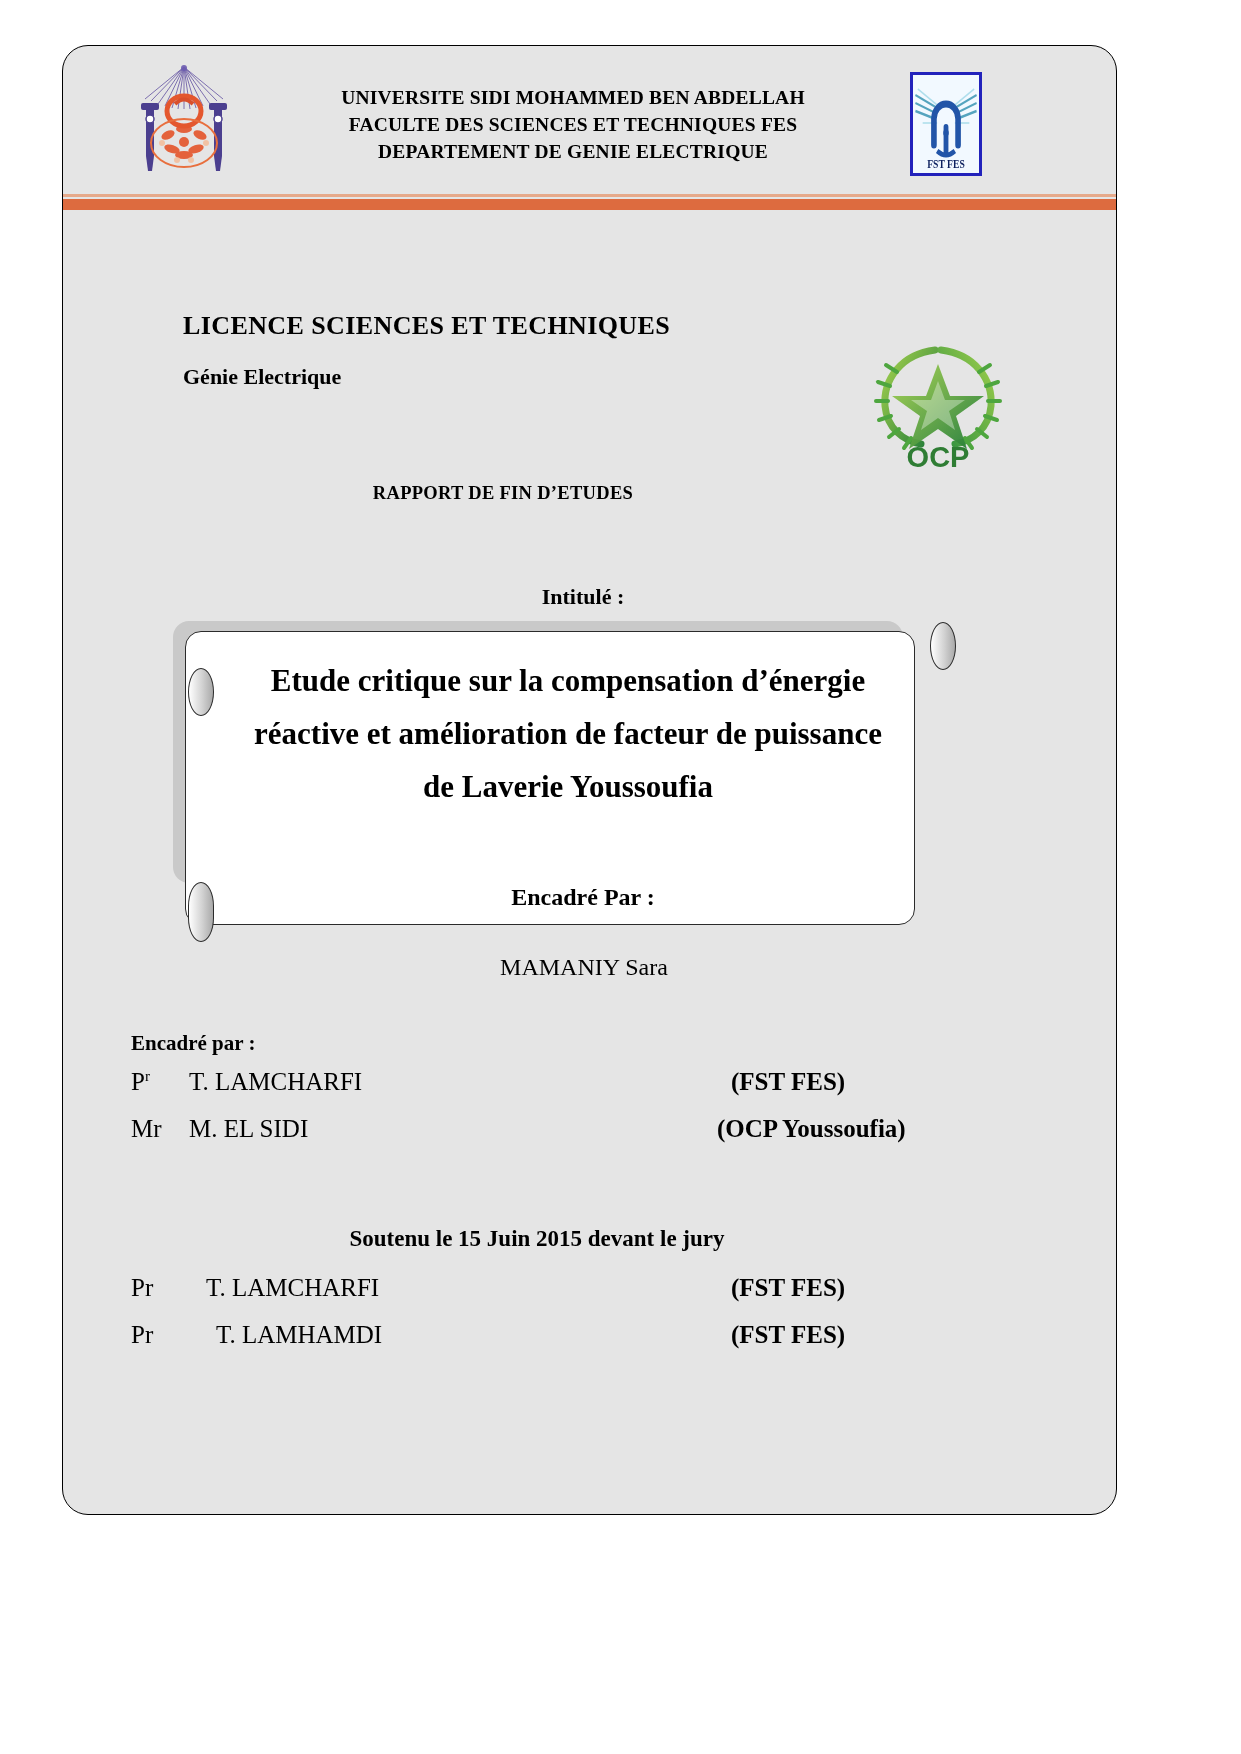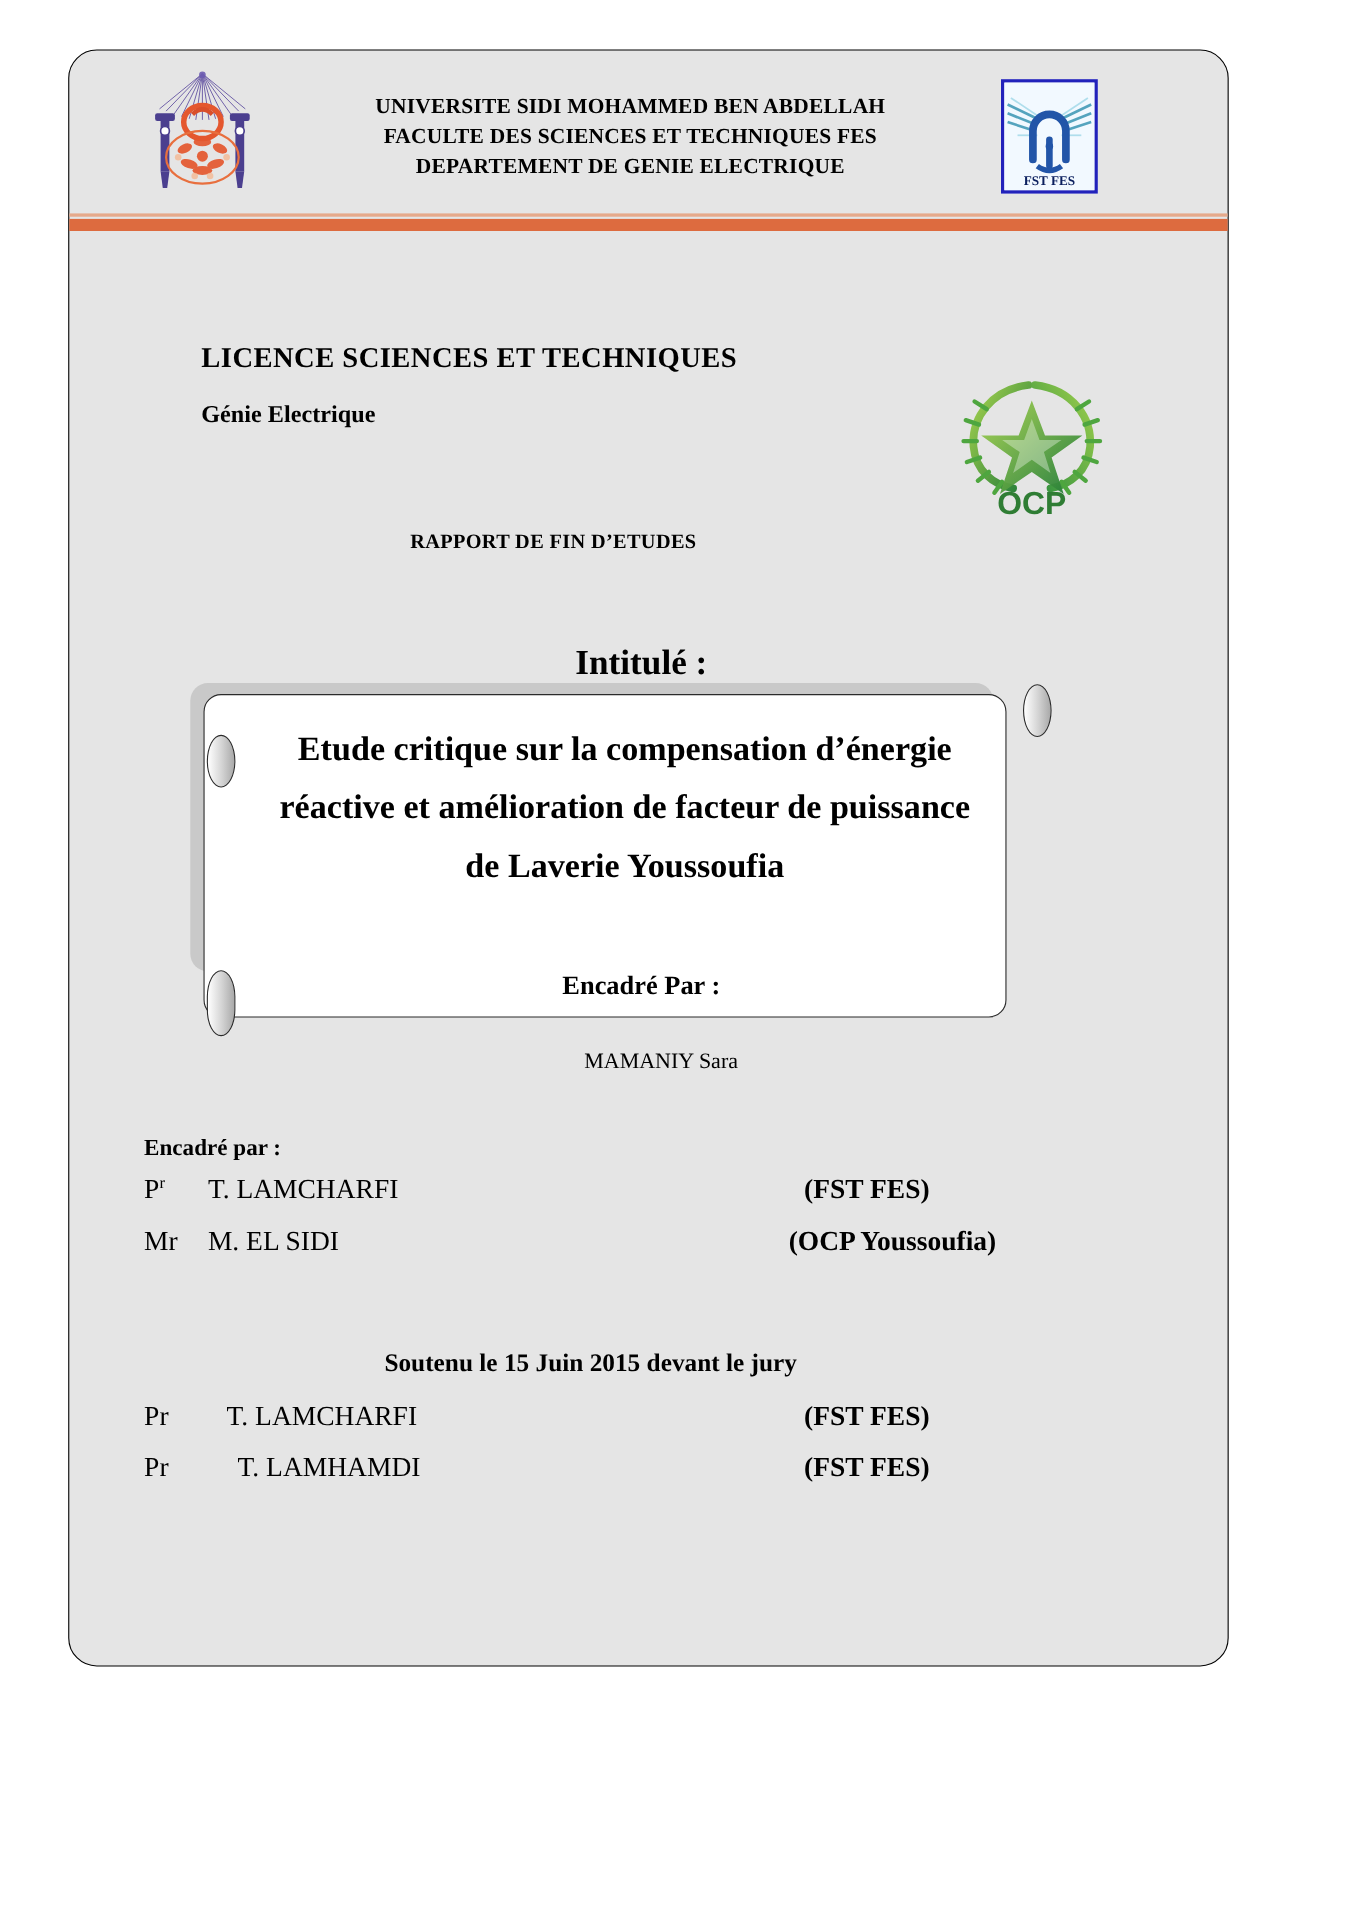--- a/index.html
+++ b/index.html
@@ -40,21 +40,21 @@
     position: absolute;
     left: 62px;
     top: 13px;
     width: 118px;
     height: 122px;
   }
   .fst-logo {
     position: absolute;
     left: 847px;
     top: 26px;
-    width: 88px;
+    width: 72px;
     height: 104px;
     border: 3px solid #2222bb;
     background: #f4f9ff;
     box-sizing: border-box;
   }
   .header-text {
     position: absolute;
     left: 190px;
     top: 38px;
     width: 640px;
@@ -123,21 +123,21 @@
   }
 
   
   .intitule {
     position: absolute;
     left: 190px;
     top: 538px;
     width: 660px;
     text-align: center;
     font-weight: bold;
-    font-size: 32px;
+    font-size: 22px;
   }
 
   .scroll-wrap {
     position: absolute;
     left: 110px;
     top: 575px;
     width: 790px;
     height: 300px;
   }
   .scroll-shadow {
@@ -189,25 +189,25 @@
     position: absolute;
     left: 190px;
     top: 838px;
     width: 660px;
     text-align: center;
     font-weight: bold;
     font-size: 24px;
   }
   .author {
     position: absolute;
-    left: 208px;
+    left: 191px;
     top: 908px;
     width: 660px;
     text-align: center;
-    font-size: 20px;
+    font-size: 24px;
   }
 
   
   .encadre-label {
     position: absolute;
     left: 68px;
     top: 985px;
     font-weight: bold;
     font-size: 21px;
   }

